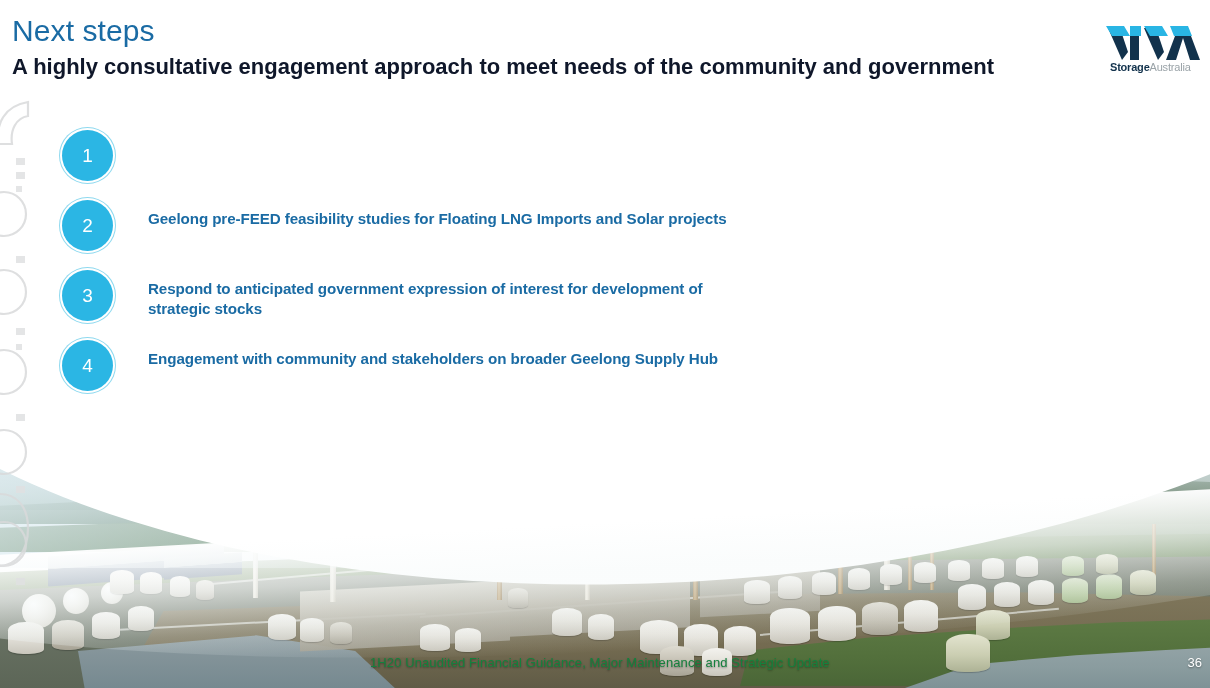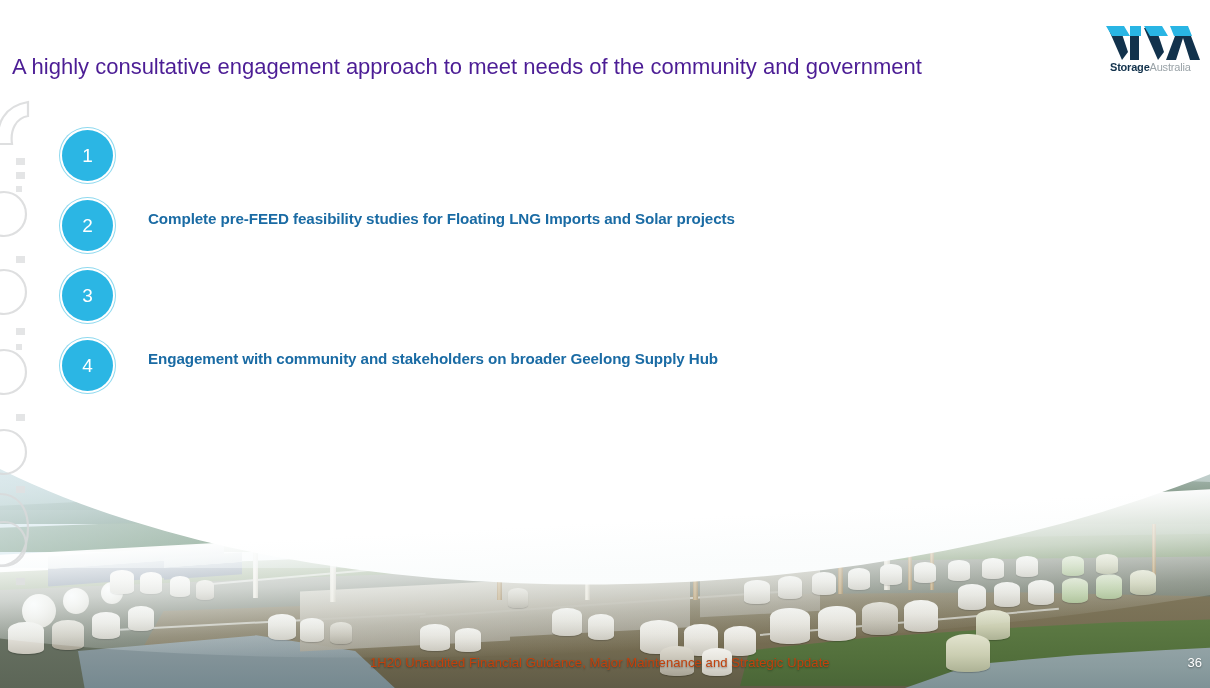--- a/index.html
+++ b/index.html
@@ -204,23 +204,23 @@
     letter-spacing: 0.1px;
     line-height: 1.1;
     color: #1a6ba4;
     white-space: nowrap;
   }
   .slide-subtitle {
     position: absolute;
     left: 12px;
     top: 54px;
     font-size: 22px;
-    font-weight: 400;
+    font-weight: 700;
     line-height: 1.15;
-    color: #4c1d95;
+    color: #0f172a;
     white-space: nowrap;
   }
 
   
   .logo {
     position: absolute;
     right: 10px;
     top: 22px;
     width: 96px;
     height: 52px;
@@ -276,21 +276,21 @@
     color: #1a6ba4;
     letter-spacing: -0.1px;
   }
 
   
   .footer-note {
     position: absolute;
     left: 370px;
     bottom: 18px;
     font-size: 13px;
-    color: #c2410c;
+    color: #15803d;
     letter-spacing: 0.1px;
     white-space: nowrap;
     text-shadow: 0 1px 2px rgba(0,0,0,0.38);
     z-index: 7;
   }
   .page-number {
     position: absolute;
     right: 8px;
     bottom: 18px;
     font-size: 13px;
@@ -416,20 +416,21 @@
       <rect x="22" y="160" width="9" height="7"></rect>
       <rect x="22" y="232" width="9" height="7"></rect>
       <rect x="22" y="248" width="6" height="6"></rect>
       <rect x="22" y="318" width="9" height="7"></rect>
       <rect x="22" y="390" width="9" height="7"></rect>
       <rect x="22" y="482" width="9" height="7"></rect>
     </g>
   </svg>
 
   <div class="header">
+    <div class="slide-title">Next steps</div>
     <div class="slide-subtitle">A highly consultative engagement approach to meet needs of the community and government</div>
 
     <div class="logo">
       <svg class="logo-mark" width="96" height="40" viewBox="0 0 96 40" aria-hidden="true">
 
         <g fill="#12324c">
           <polygon points="2,6 16,6 24,30 18,38 4,6"></polygon>
           <rect x="26" y="6" width="9" height="32"></rect>
           <polygon points="38,6 52,6 60,30 54,38 40,6"></polygon>
           <polygon points="74,6 84,6 96,38 86,38 79,16 72,38 62,38"></polygon>
@@ -449,25 +450,26 @@
   </div>
 
   <div class="steps">
 
     <div class="step">
       <div class="step-badge">1</div>
     </div>
 
     <div class="step">
       <div class="step-badge">2</div>
-      <div class="step-text">Complete pre-FEED feasibility studies for Floating LNG Imports and Solar projects</div>
+      <div class="step-text">Geelong pre-FEED feasibility studies for Floating LNG Imports and Solar projects</div>
     </div>
 
     <div class="step">
       <div class="step-badge">3</div>
+      <div class="step-text">Respond to anticipated government expression of interest for development of strategic stocks</div>
     </div>
 
     <div class="step">
       <div class="step-badge">4</div>
       <div class="step-text">Engagement with community and stakeholders on broader Geelong Supply Hub</div>
     </div>
 
   </div>
 
   <div class="footer-note">1H20 Unaudited Financial Guidance, Major Maintenance and Strategic Update</div>

